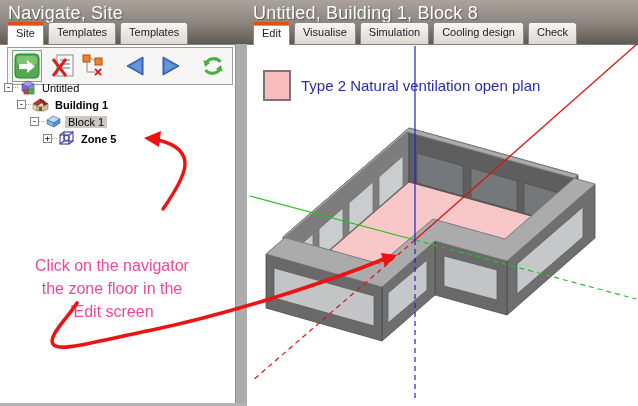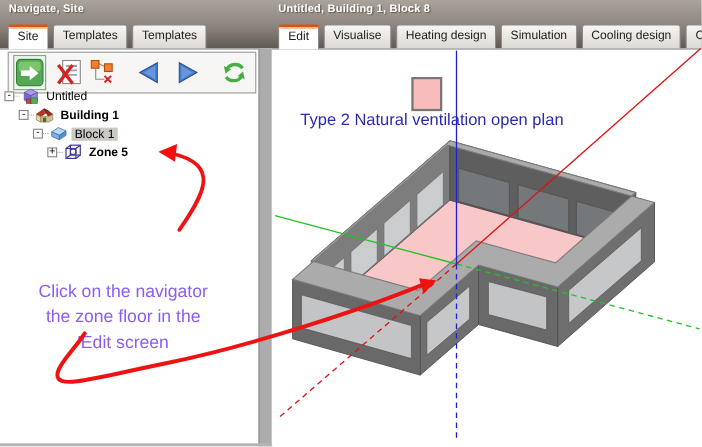--- a/index.html
+++ b/index.html
@@ -8,21 +8,21 @@
     background:#ffffff;
     font-family:"Liberation Sans","DejaVu Sans",sans-serif;
     -webkit-font-smoothing:antialiased;
   }
   
   .chrome{
     position:absolute;left:0;top:0;right:0;height:44px;
     background:linear-gradient(#a9a39b,#8a847c 55%,#5f5953);
   }
   .panel-title{
-    position:absolute;top:3px;font-size:10px;font-weight:bold;color:#ffffff;
+    position:absolute;top:3px;font-size:18px;font-weight:normal;color:#ffffff;
     text-shadow:1px 1px 1px rgba(60,50,40,.55);letter-spacing:.2px;white-space:nowrap;
   }
   .panel-title.left{left:8px;}
   .panel-title.right{left:253px;}
   
   .tabrow{position:absolute;top:22px;display:flex;gap:4px;height:22px;z-index:3;}
   .tabrow.left{left:7px;}
   .tabrow.right{left:253px;}
   .tab{
     height:22px;box-sizing:border-box;border:1px solid #8a8a8a;border-bottom:none;
@@ -61,24 +61,24 @@
     font-family:"DejaVu Sans Mono",monospace;
   }
   .dotline{width:5px;border-top:1px dotted #a8a8a8;flex:0 0 auto;}
   .ticon{width:17px;height:15px;margin:0 3px 0 1px;flex:0 0 auto;}
   .tlabel{padding:0 3px;}
   .tlabel.bold{font-weight:bold;}
   .tlabel.selected{background:#cbc7c1;}
   
   .annotation{
     position:absolute;left:8px;top:209px;width:208px;text-align:center;z-index:4;
-    font-size:16px;line-height:23px;color:#8b5cf6;
-  }
-  
-  .legend{position:absolute;left:263px;top:70px;display:flex;align-items:center;z-index:6;flex-direction:column;}
+    font-size:16px;line-height:23px;color:#ec4899;
+  }
+  
+  .legend{position:absolute;left:263px;top:70px;display:flex;align-items:center;z-index:6;}
   .legend-swatch{width:24px;height:27px;background:#f8bcbc;border:2px solid #777;}
   .legend-label{margin-left:10px;font-size:15px;color:#2a2ab0;white-space:nowrap;}
   
   #overlay{position:absolute;left:0;top:0;z-index:5;pointer-events:none;}
 </style>
 </head>
 <body>
 
 <div class="chrome"></div>
 <div class="panel-title left">Navigate, Site</div>
@@ -86,21 +86,20 @@
 
 <div class="tabrow left">
   <div class="tab active">Site</div>
   <div class="tab">Templates</div>
   <div class="tab">Templates</div>
 </div>
 
 <div class="tabrow right">
   <div class="tab active">Edit</div>
   <div class="tab">Visualise</div>
-  <div class="tab">Heating design</div>
   <div class="tab">Simulation</div>
   <div class="tab">Cooling design</div>
   <div class="tab">Check</div>
 </div>
 
 <div class="left-content">
 
   <div class="toolbar">
     <div class="tbtn pressed">
       <svg width="26" height="26">

